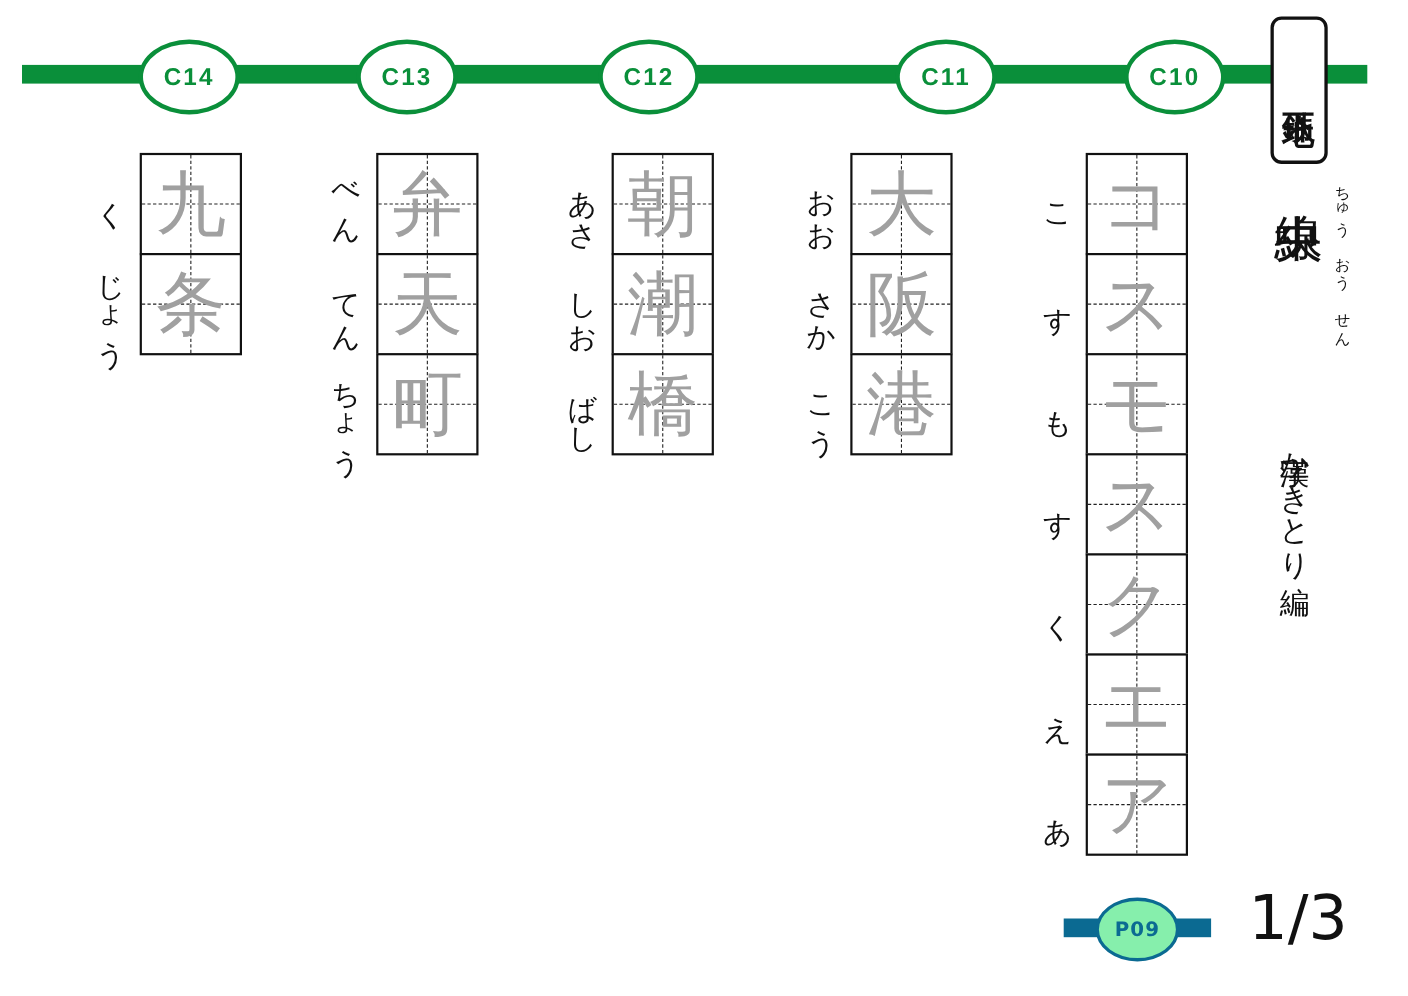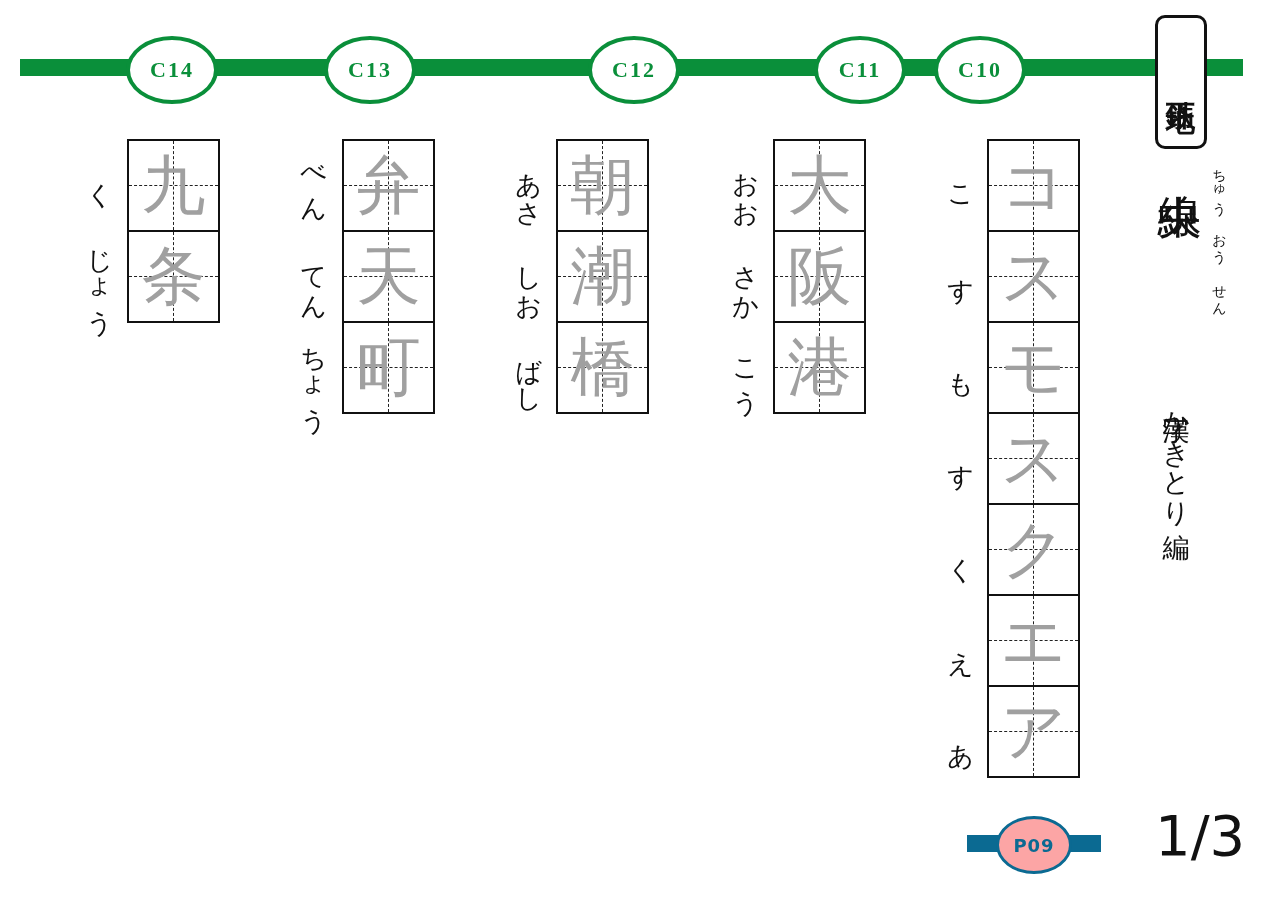--- a/index.html
+++ b/index.html
@@ -1,21 +1,21 @@
 <!DOCTYPE html>
 <html><head>
 <meta charset="utf-8">
 <style>
   html, body { margin:0; padding:0; background:#ffffff; }
   body { width:1280px; height:905px; position:relative; overflow:hidden;
          font-family:"DejaVu Sans", sans-serif; color:#111; }
   .line { position:absolute; left:20px; top:59px; width:1223px; height:17px; background:#0a8f3a; }
   .station { position:absolute; width:84px; height:60px; border:4px solid #0a8f3a; border-radius:50%;
              background:#fff; display:flex; align-items:center; justify-content:center;
-             font-family:Liberation Serif, serif; font-weight:bold; font-size:22px; color:#0a8f3a;
+             font-family:Liberation Sans, sans-serif; font-weight:bold; font-size:22px; color:#0a8f3a;
              letter-spacing:2px; top:36px; }
   .col { position:absolute; top:139px; width:93px; }
   .cell { position:relative; width:89px; height:89px; border:2px solid #111; margin-top:-2px; background:#fff; }
   .cell:first-child { margin-top:0; }
   .cell::before { content:""; position:absolute; left:44px; top:0; bottom:0; border-left:1.5px dashed #222; }
   .cell::after { content:""; position:absolute; top:44px; left:0; right:0; border-top:1.5px dashed #222; }
   .glyph { position:absolute; inset:0; display:flex; align-items:center; justify-content:center;
            font-size:64px; color:#a0a0a0; z-index:1; font-family:"DejaVu Sans", sans-serif; }
   .reading { position:absolute; width:40px; font-size:26px; line-height:1.15; text-align:center;
              writing-mode:vertical-rl; text-orientation:upright; color:#111; }
@@ -23,35 +23,35 @@
                 border:3px solid #111; border-radius:10px; background:#fff;
                 writing-mode:vertical-rl; text-orientation:upright; font-weight:bold;
                 font-size:29px; display:flex; align-items:center; justify-content:center; letter-spacing:-2px; }
   .line-name { position:absolute; left:1158px; top:160px; writing-mode:vertical-rl; text-orientation:upright;
                font-size:44px; line-height:1; }
   .ruby { position:absolute; writing-mode:vertical-rl; text-orientation:upright; font-size:14px; line-height:1; }
   .subtitle { position:absolute; left:1163px; top:395px; writing-mode:vertical-rl; text-orientation:upright;
               font-size:27px; line-height:1; letter-spacing:-1px; }
   .pbar { position:absolute; left:967px; top:835px; width:134px; height:17px; background:#0b6a92; }
   .pbadge { position:absolute; left:996px; top:816px; width:70px; height:52px; border:3px solid #0b6a92;
-            border-radius:50%; background:#fca5a5; display:flex; align-items:center; justify-content:center;
+            border-radius:50%; background:#86efac; display:flex; align-items:center; justify-content:center;
             color:#0b6a92; font-weight:bold; font-size:18px; letter-spacing:1px; }
   .pagenum { position:absolute; left:1135px; top:808px; font-size:56px; line-height:1; color:#111;
-             font-family:"DejaVu Sans", sans-serif;margin-left:20px; }
+             font-family:"DejaVu Sans", sans-serif; }
 </style>
 </head>
 <body>
 
 <div class="line"></div>
 
 <div class="station" style="left:126px;">C14</div>
 <div class="station" style="left:324px;">C13</div>
-<div class="station" style="left:588px;">C12</div>
+<div class="station" style="left:544px;">C12</div>
 <div class="station" style="left:814px;">C11</div>
-<div class="station" style="left:934px;text-align:right;">C10</div>
+<div class="station" style="left:1022px;text-align:right;">C10</div>
 
 <div class="line-badge">地下鉄</div>
 <div class="line-name">中央線</div>
 <div class="ruby" style="left:1213px; top:160px;">ちゅう</div>
 <div class="ruby" style="left:1213px; top:224px;">おう</div>
 <div class="ruby" style="left:1213px; top:276px;">せん</div>
 <div class="subtitle">漢字かきとり編</div>
 
 <div class="reading" style="left:74px; top:165px;">く</div>
 <div class="reading" style="left:74px; top:232px;">じょう</div>

